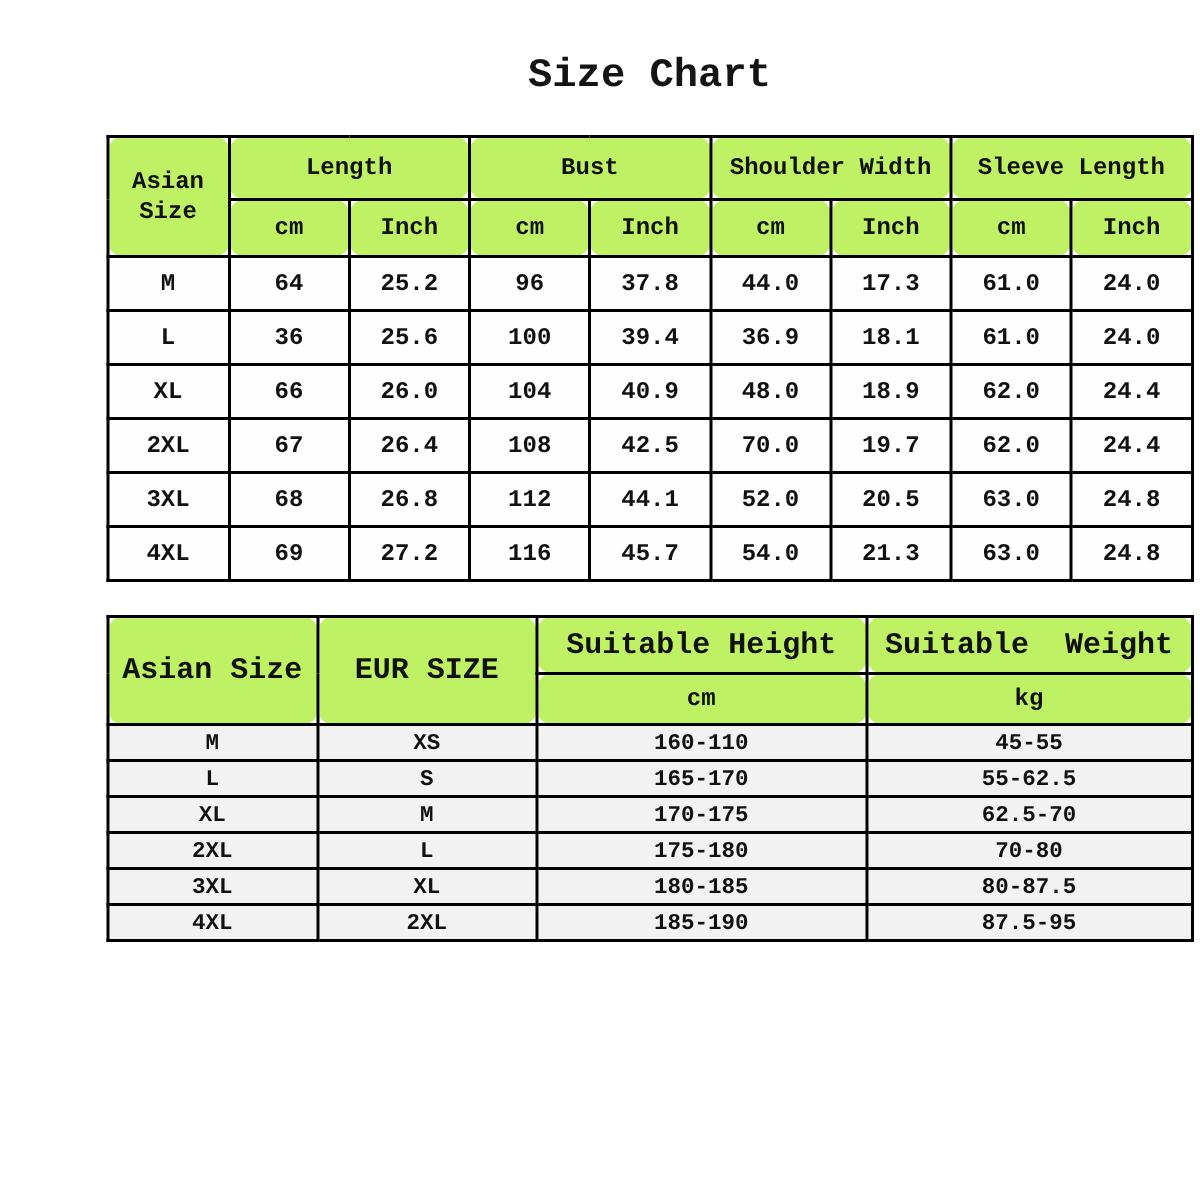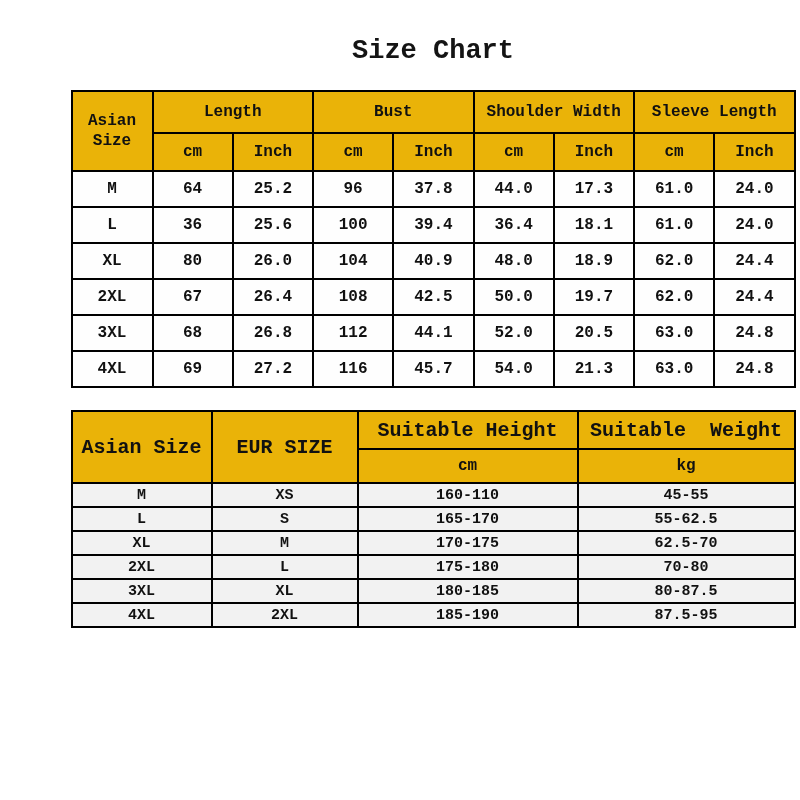--- a/index.html
+++ b/index.html
@@ -49,21 +49,21 @@
   table.recommendation { margin-top: 22px; }
   th, td {
     border: 2px solid #000000;
     text-align: center;
     vertical-align: middle;
     padding: 0;
     font-weight: 700;
     overflow: hidden;
     white-space: pre-wrap;
   }
-  thead th { background: #eab308; }
+  thead th { background: #bef264; border-radius: 10px; }
   .size-chart thead tr.group-row th { height: 40px; font-size: 16px; }
   .size-chart thead tr.unit-row th { height: 36px; font-size: 16px; }
   .size-chart thead th.corner { font-size: 16px; line-height: 1.25; }
   .size-chart tbody td {
     height: 34px;
     font-size: 16px;
     background: #fefefe;
   }
   .recommendation thead tr.group-row th { height: 36px; font-size: 20px; }
   .recommendation thead tr.unit-row th { height: 32px; font-size: 16px; }
@@ -130,43 +130,43 @@
           <td>17.3</td>
           <td>61.0</td>
           <td>24.0</td>
         </tr>
         <tr>
           <td>L</td>
           <td>36</td>
           <td>25.6</td>
           <td>100</td>
           <td>39.4</td>
-          <td>36.4</td>
+          <td>36.9</td>
           <td>18.1</td>
           <td>61.0</td>
           <td>24.0</td>
         </tr>
         <tr>
           <td>XL</td>
-          <td>80</td>
+          <td>66</td>
           <td>26.0</td>
           <td>104</td>
           <td>40.9</td>
           <td>48.0</td>
           <td>18.9</td>
           <td>62.0</td>
           <td>24.4</td>
         </tr>
         <tr>
           <td>2XL</td>
           <td>67</td>
           <td>26.4</td>
           <td>108</td>
           <td>42.5</td>
-          <td>50.0</td>
+          <td>70.0</td>
           <td>19.7</td>
           <td>62.0</td>
           <td>24.4</td>
         </tr>
         <tr>
           <td>3XL</td>
           <td>68</td>
           <td>26.8</td>
           <td>112</td>
           <td>44.1</td>

